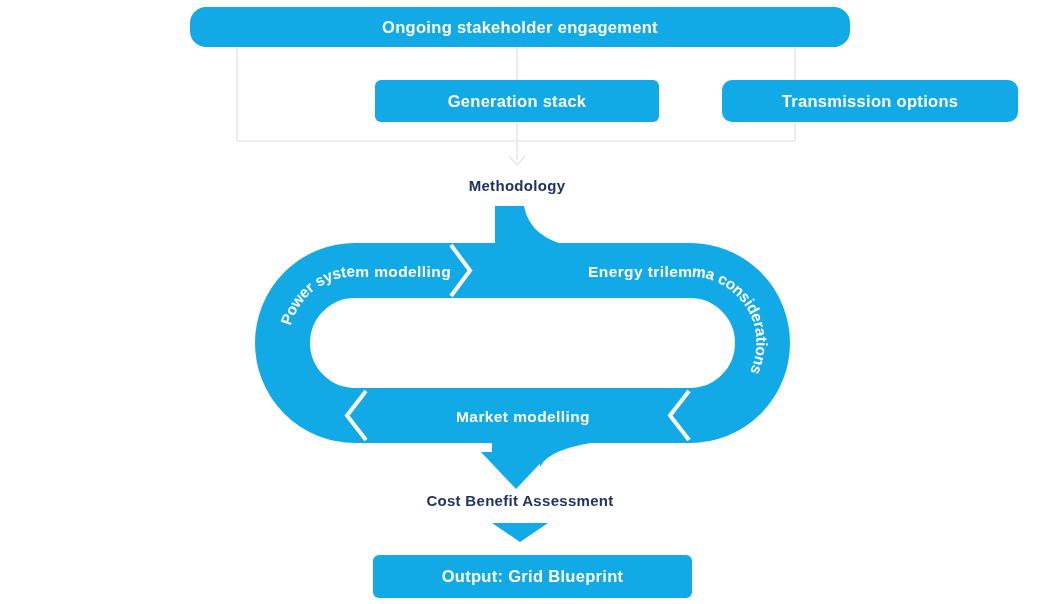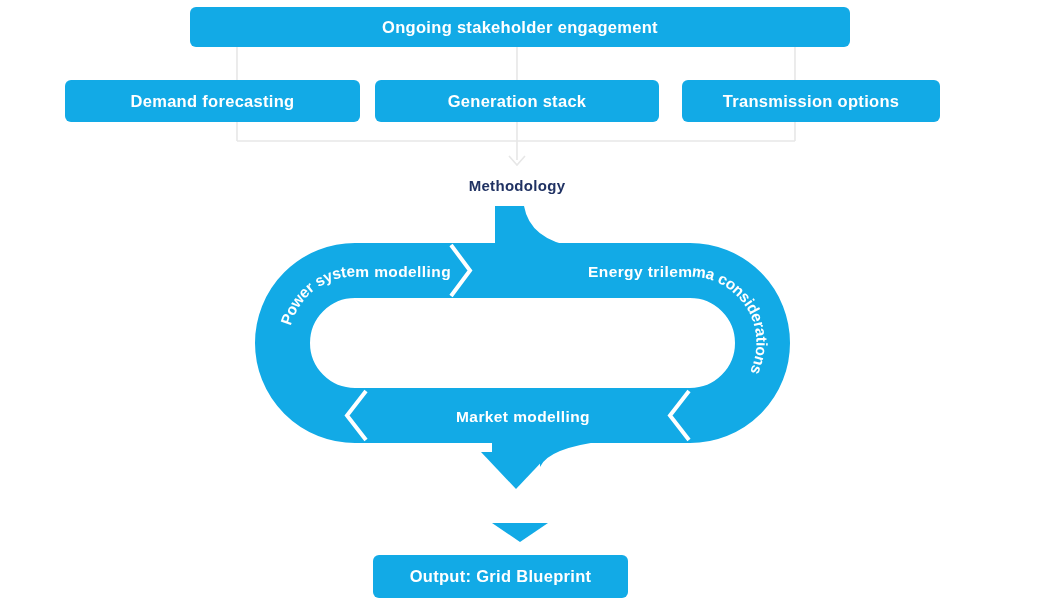--- a/index.html
+++ b/index.html
@@ -29,25 +29,25 @@
     align-items: center;
     justify-content: center;
     background: #12aae6;
     border-radius: 6px;
     color: #ffffff;
     font-size: 16.5px;
     font-weight: 600;
     letter-spacing: 0.3px;
     z-index: 2;
   }
-  .box-top        { left: 190px; top: 7px;   width: 660px; height: 40px; }
+  .box-top        { left: 190px; top: 7px;   width: 660px; height: 40px; border-radius: 16px; }
   .box-input-1    { left: 65px;  top: 80px;  width: 295px; height: 42px; }
   .box-input-2    { left: 375px; top: 80px;  width: 284px; height: 42px; }
-  .box-input-3    { left: 682px; top: 80px;  width: 258px; height: 42px; }
-  .box-output     { left: 373px; top: 555px; width: 255px; height: 43px; }
+  .box-input-3    { left: 722px; top: 80px;  width: 296px; height: 42px; border-radius: 10px; }
+  .box-output     { left: 373px; top: 555px; width: 319px; height: 43px; }
   .heading {
     position: absolute;
     width: 300px;
     text-align: center;
     color: #203263;
     font-size: 15px;
     font-weight: 600;
     letter-spacing: 0.3px;
     z-index: 2;
   }
@@ -71,23 +71,20 @@
       <line x1="237" y1="47" x2="237" y2="141"></line>
       <line x1="517" y1="47" x2="517" y2="160"></line>
       <line x1="795" y1="47" x2="795" y2="141"></line>
       <line x1="237" y1="141" x2="795" y2="141"></line>
       <polyline points="509,156 517,165 525,156"></polyline>
     </g>
   </svg>
 
   <div class="box box-top">
     <span>Ongoing stakeholder engagement</span>
-  </div>
-  <div class="box box-input-1">
-    <span>Demand forecasting</span>
   </div>
   <div class="box box-input-2">
     <span>Generation stack</span>
   </div>
   <div class="box box-input-3">
     <span>Transmission options</span>
   </div>
 
   <div class="heading heading-methodology">Methodology</div>
 
@@ -115,18 +112,19 @@
       <textPath href="#powerPath" startOffset="4">Power system modelling</textPath>
     </text>
     <text class="band-label" dominant-baseline="central">
       <textPath href="#energyPath" startOffset="28">Energy trilemma considerations</textPath>
     </text>
     <text class="band-label" x="523" y="416" text-anchor="middle" dominant-baseline="central">Market modelling</text>
 
     <polygon points="492,523 548,523 520,542" fill="#12aae6"></polygon>
   </svg>
 
+  <div class="heading heading-cba">Cost Benefit Assessment</div>
 
   <div class="box box-output">
     <span>Output: Grid Blueprint</span>
   </div>
 
 </div>
 
 </body></html>

